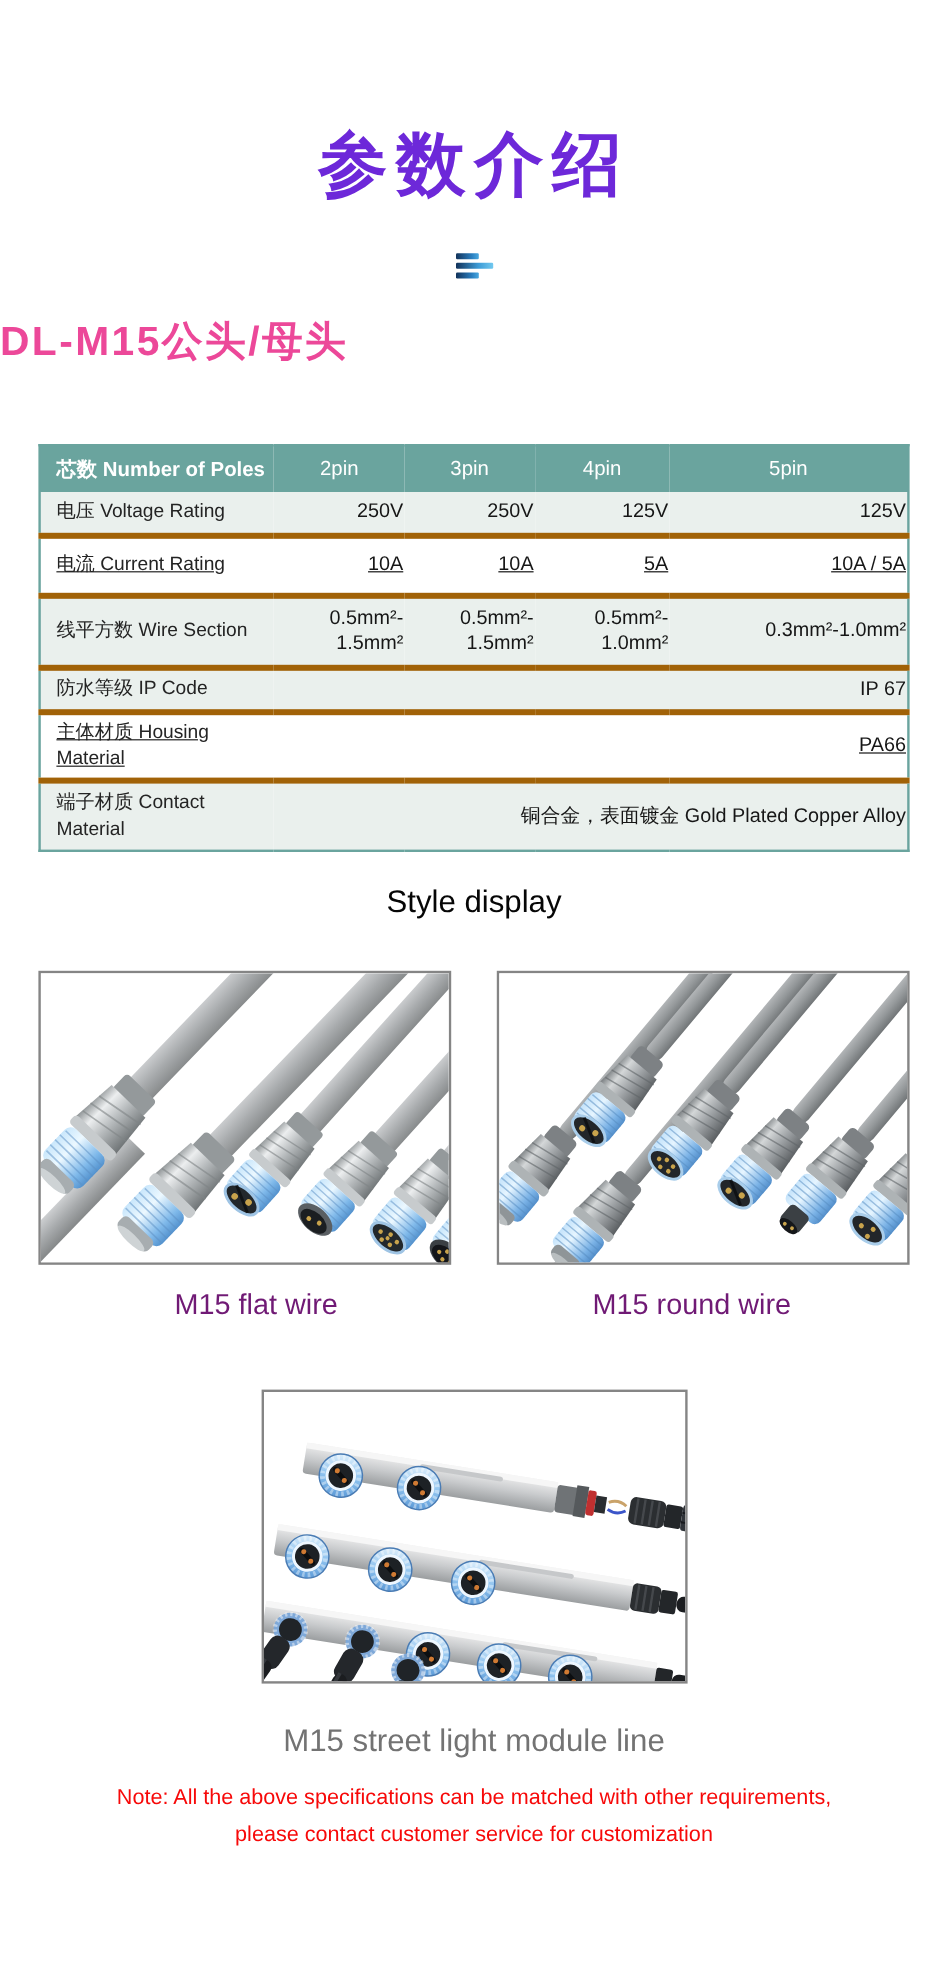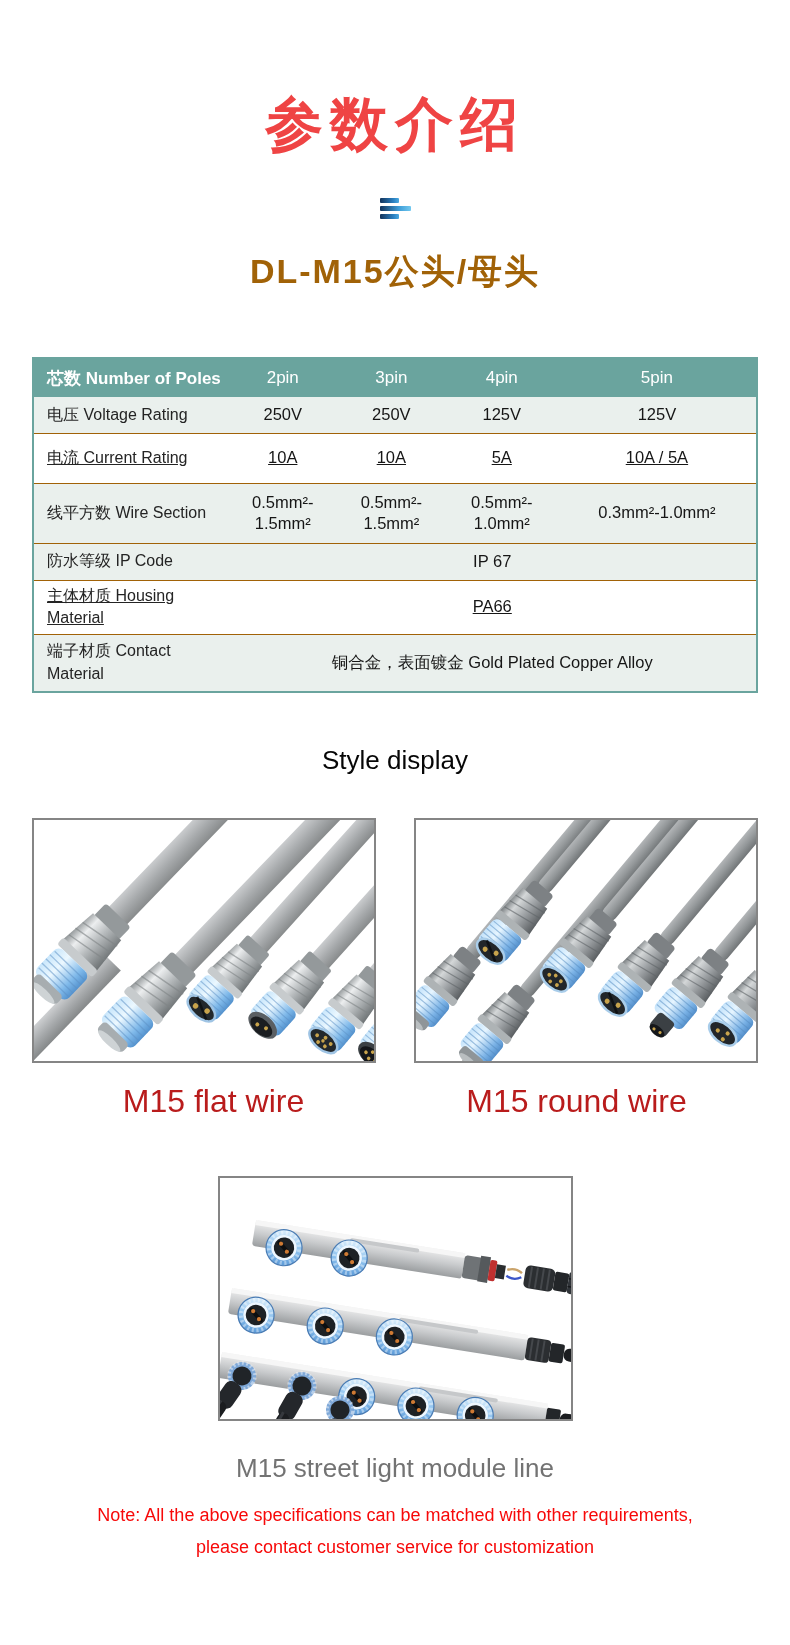--- a/index.html
+++ b/index.html
@@ -2,65 +2,65 @@
 <html><head>
 <meta charset="utf-8">
 <style>
   html,body { margin:0; padding:0; background:#ffffff; }
   .page {
     width:790px; min-height:1645px; margin:0 auto; background:#fff;
     font-family:"Liberation Sans","DejaVu Sans",sans-serif; color:#111;
     overflow:hidden;
   }
   .title {
-    margin:4px; padding-top:82px; text-align:center;
-    font-size:58px; font-weight:600; letter-spacing:7px; color:#ef4444;
+    margin:17px; padding-top:82px; text-align:center;
+    font-size:58px; font-weight:600; letter-spacing:7px; color:#6d28d9;
   }
   .deco { width:31px; margin:34px auto 0; }
   .deco .bar { display:block; height:5px; margin-bottom:3px; border-radius:1px; }
   .deco .b1,.deco .b3 { width:19px; background:linear-gradient(90deg,#12325a 0%,#2a7fc0 70%,#4aa9e0 100%); }
   .deco .b2 { width:31px; background:linear-gradient(90deg,#12325a 0%,#3c9bd6 60%,#72c9f0 100%); }
   .subtitle {
-    margin:30px 0 0; text-align:center;
-    font-size:34px; font-weight:700; letter-spacing:2px; color:#a16207;
+    margin:30px 0 0; 
+    font-size:34px; font-weight:700; letter-spacing:2px; color:#ec4899;
   }
   
   table.spec {
     width:726px; margin:62px auto 0; border-collapse:collapse;
     border:2px solid #6AA49E; table-layout:fixed;
   }
-  table.spec tr { border-bottom:1px solid #a16207; }
+  table.spec tr { border-bottom:5px solid #a16207; }
   table.spec thead tr { border-bottom:2px solid #ffffff; }
   table.spec tr:last-child { border-bottom:none;padding-left:47px; }
   th.hlbl {
     background:#6AA49E; color:#fff; text-align:left; font-weight:700;
     font-size:17px; padding:0 6px 0 13px; height:38px;
   }
   th.hcol { background:#6AA49E; color:#fff; font-weight:400; font-size:17px; text-align:center; }
   td.lbl {
     text-align:left; padding:4px 8px 4px 13px; font-size:16px; color:#242424; line-height:1.4;
     font-weight:400;
   }
-  td.val { text-align:center; font-size:16.5px; color:#161616; line-height:1.3; }
+  td.val { text-align:right; font-size:16.5px; color:#161616; line-height:1.3; }
   td.pre { white-space:pre-line; }
   tr.rowlight td { background:#EAF0ED; }
   tr.rowwhite td { background:#ffffff;text-decoration:underline; }
   tr.h36 { height:36px; } tr.h50 { height:50px; } tr.h60 { height:60px; }
   tr.h55 { height:55px; } tr.h37 { height:37px; } tr.h54 { height:54px;padding-left:20px; } tr.h58 { height:58px; }
   
-  .style-heading { margin-top:52px; text-align:center; font-size:26px; color:#060606; }
+  .style-heading { margin-top:26px; text-align:center; font-size:26px; color:#060606; }
   .fig-row { width:726px; margin:42px auto 0; display:flex; justify-content:space-between; }
   figure.prod {
     margin:0; width:344px; height:245px; box-sizing:border-box;
     border:2px solid #858585; background:#fff; overflow:hidden;
   }
   figure.prod svg { display:block; width:100%; height:100%; }
   figure.prod3 { width:355px; margin:56px auto 0; }
   .cap-row { width:726px; margin:20px auto 0; display:flex; }
-  .cap-row div { width:50%; text-align:center; font-size:32px; color:#b91c1c; }
+  .cap-row div { width:50%; text-align:center; font-size:24px; color:#701a75; }
   .cap3 { margin-top:32px; text-align:center; font-size:26px; color:#737373; }
   .note { margin-top:16px; text-align:center; font-size:18px; color:#F70909; line-height:1.75; }
 </style>
 </head>
 <body>
 
 <div class="page">
 
   <h1 class="title">参数介绍</h1>
 

